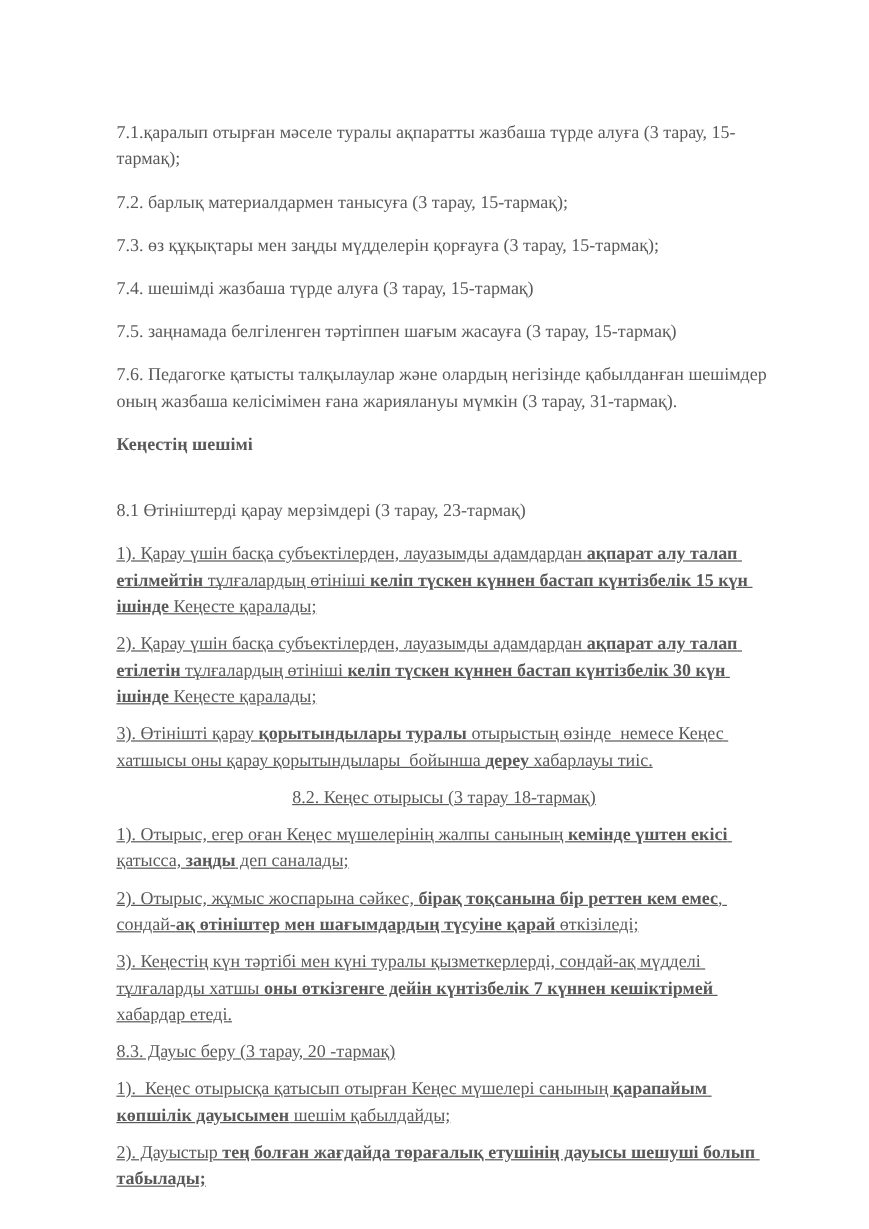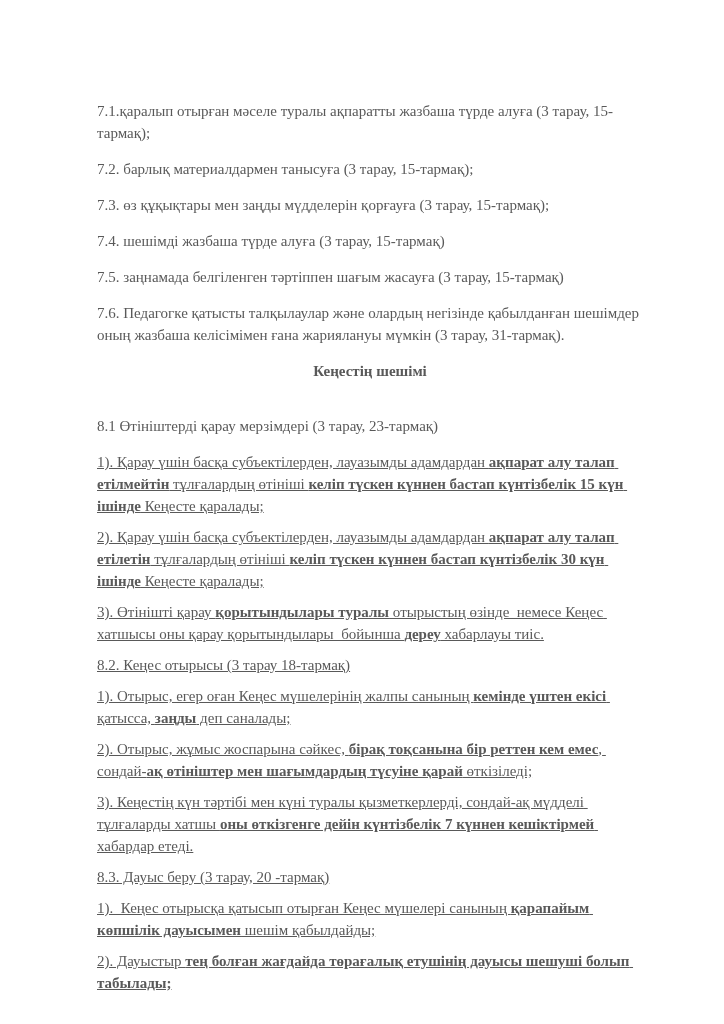--- a/index.html
+++ b/index.html
@@ -29,25 +29,26 @@
   .doc p {
     margin: 0 0 14px 0;
     padding: 0;
   }
   
   .doc p:nth-child(n+9) {
     margin-bottom: 9px;
     text-decoration: underline;
   }
   .doc p.heading {
-    text-align: center;
+    text-align: left;
     font-weight: bold;
     margin: 12px 0 33px 0;
   }
   .doc p.centered {
+    text-align: center;
   }
   .doc span.b {
     font-weight: bold;
   }
 </style>
 </head>
 <body>
 
 <div class="page" style="background: rgb(255, 255, 255);">
   <div class="doc" id="doc" style="color: rgb(89, 89, 89);"><p class="body"><span>7.1.қаралып отырған мәселе туралы ақпаратты жазбаша түрде алуға (3 тарау, 15-тармақ);</span></p><p class="body"><span>7.2. барлық материалдармен танысуға (3 тарау, 15-тармақ);</span></p><p class="body"><span>7.3. өз құқықтары мен заңды мүдделерін қорғауға (3 тарау, 15-тармақ);</span></p><p class="body"><span>7.4. шешімді жазбаша түрде алуға (3 тарау, 15-тармақ)</span></p><p class="body"><span>7.5. заңнамада белгіленген тәртіппен шағым жасауға (3 тарау, 15-тармақ)</span></p><p class="body"><span>7.6. Педагогке қатысты талқылаулар және олардың негізінде қабылданған шешімдер оның жазбаша келісімімен ғана жариялануы мүмкін (3 тарау, 31-тармақ).</span></p><p class="heading"><span>Кеңестің шешімі</span></p><p class="body"><span>8.1 Өтініштерді қарау мерзімдері (3 тарау, 23-тармақ)</span></p><p class="body"><span>1). Қарау үшін басқа субъектілерден, лауазымды адамдардан </span><span class="b">ақпарат алу талап етілмейтін</span><span> тұлғалардың өтініші </span><span class="b">келіп түскен күннен бастап күнтізбелік 15 күн ішінде</span><span> Кеңесте қаралады;</span></p><p class="body"><span>2). Қарау үшін басқа субъектілерден, лауазымды адамдардан </span><span class="b">ақпарат алу талап етілетін</span><span> тұлғалардың өтініші </span><span class="b">келіп түскен күннен бастап күнтізбелік 30 күн ішінде</span><span> Кеңесте қаралады;</span></p><p class="body"><span>3). Өтінішті қарау </span><span class="b">қорытындылары туралы</span><span> отырыстың өзінде  немесе Кеңес хатшысы оны қарау қорытындылары  бойынша </span><span class="b">дереу</span><span> хабарлауы тиіс.</span></p><p class="centered"><span>8.2. Кеңес отырысы (3 тарау 18-тармақ)</span></p><p class="body"><span>1). Отырыс, егер оған Кеңес мүшелерінің жалпы санының </span><span class="b">кемінде үштен екісі</span><span> қатысса, </span><span class="b">заңды</span><span> деп саналады;</span></p><p class="body"><span>2). Отырыс, жұмыс жоспарына сәйкес, </span><span class="b">бірақ тоқсанына бір реттен кем емес</span><span>, сондай-</span><span class="b">ақ өтініштер мен шағымдардың түсуіне қарай</span><span> өткізіледі;</span></p><p class="body"><span>3). Кеңестің күн тәртібі мен күні туралы қызметкерлерді, сондай-ақ мүдделі тұлғаларды хатшы </span><span class="b">оны өткізгенге дейін күнтізбелік 7 күннен кешіктірмей</span><span> хабардар етеді.</span></p><p class="body"><span>8.3. Дауыс беру (3 тарау, 20 -тармақ)</span></p><p class="body"><span>1).  Кеңес отырысқа қатысып отырған Кеңес мүшелері санының </span><span class="b">қарапайым көпшілік дауысымен</span><span> шешім қабылдайды;</span></p><p class="body"><span>2). Дауыстыр </span><span class="b">тең болған жағдайда төрағалық етушінің дауысы шешуші болып табылады;</span></p></div>

